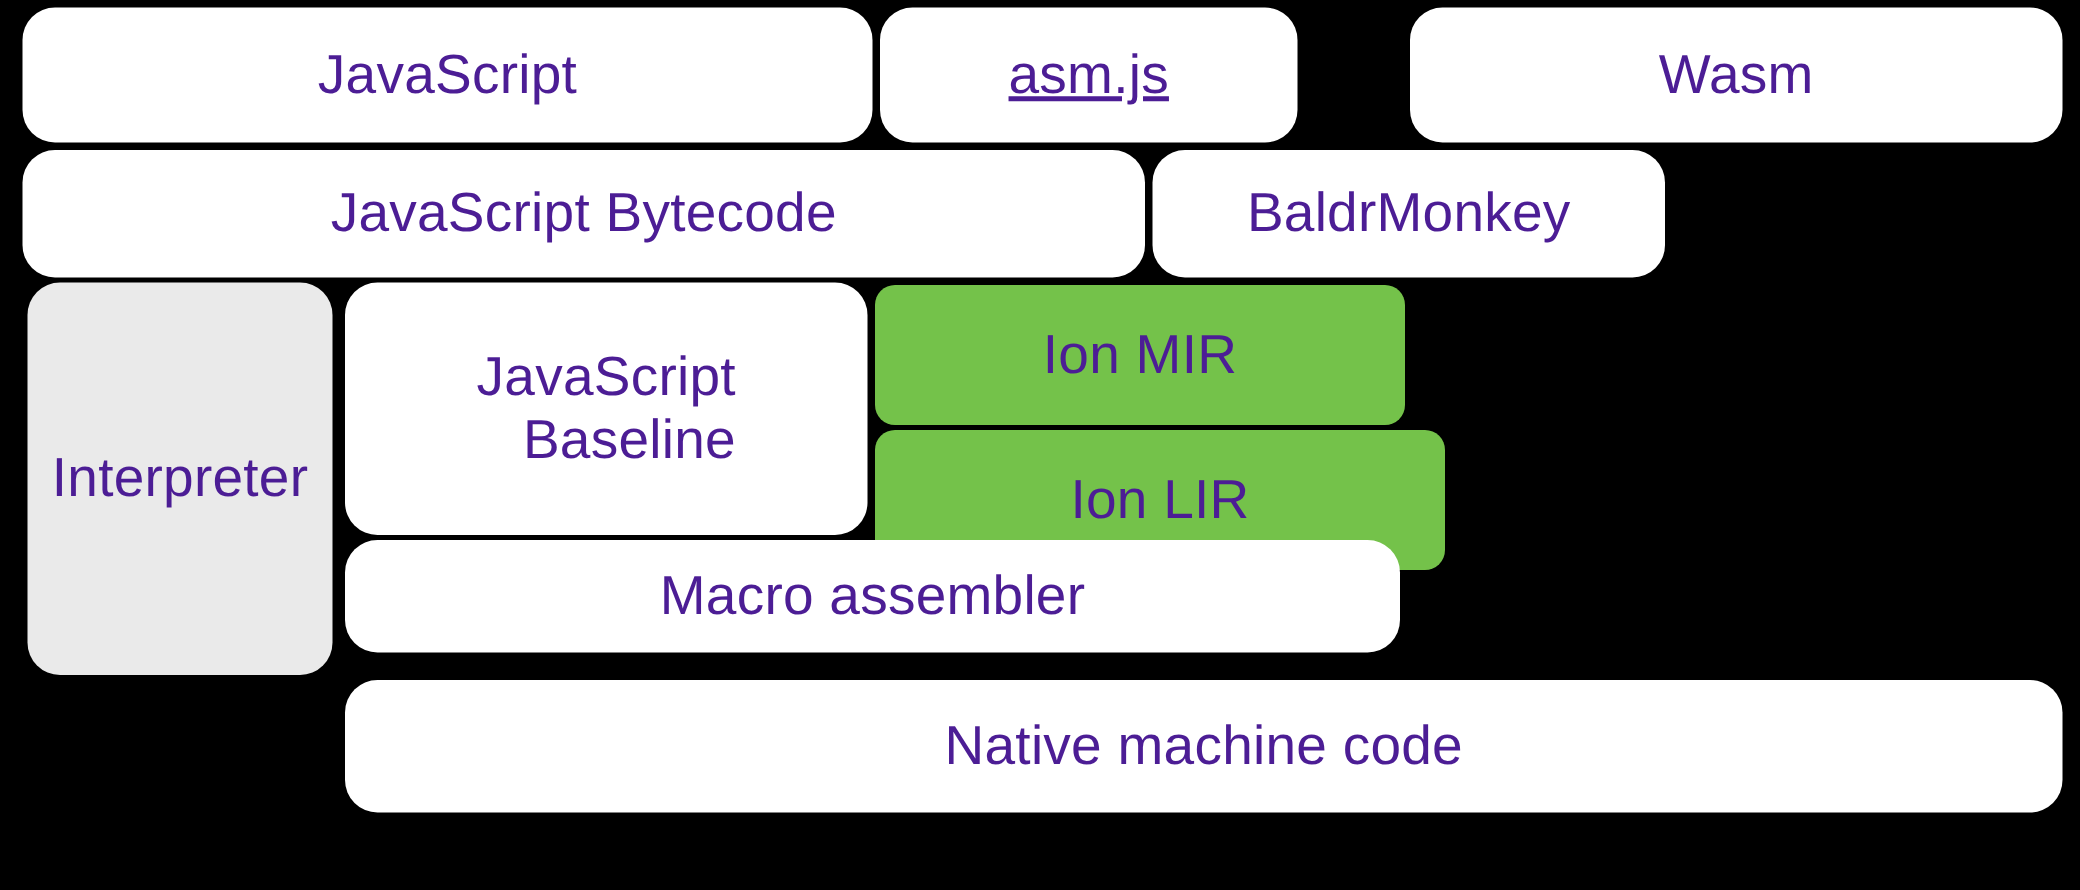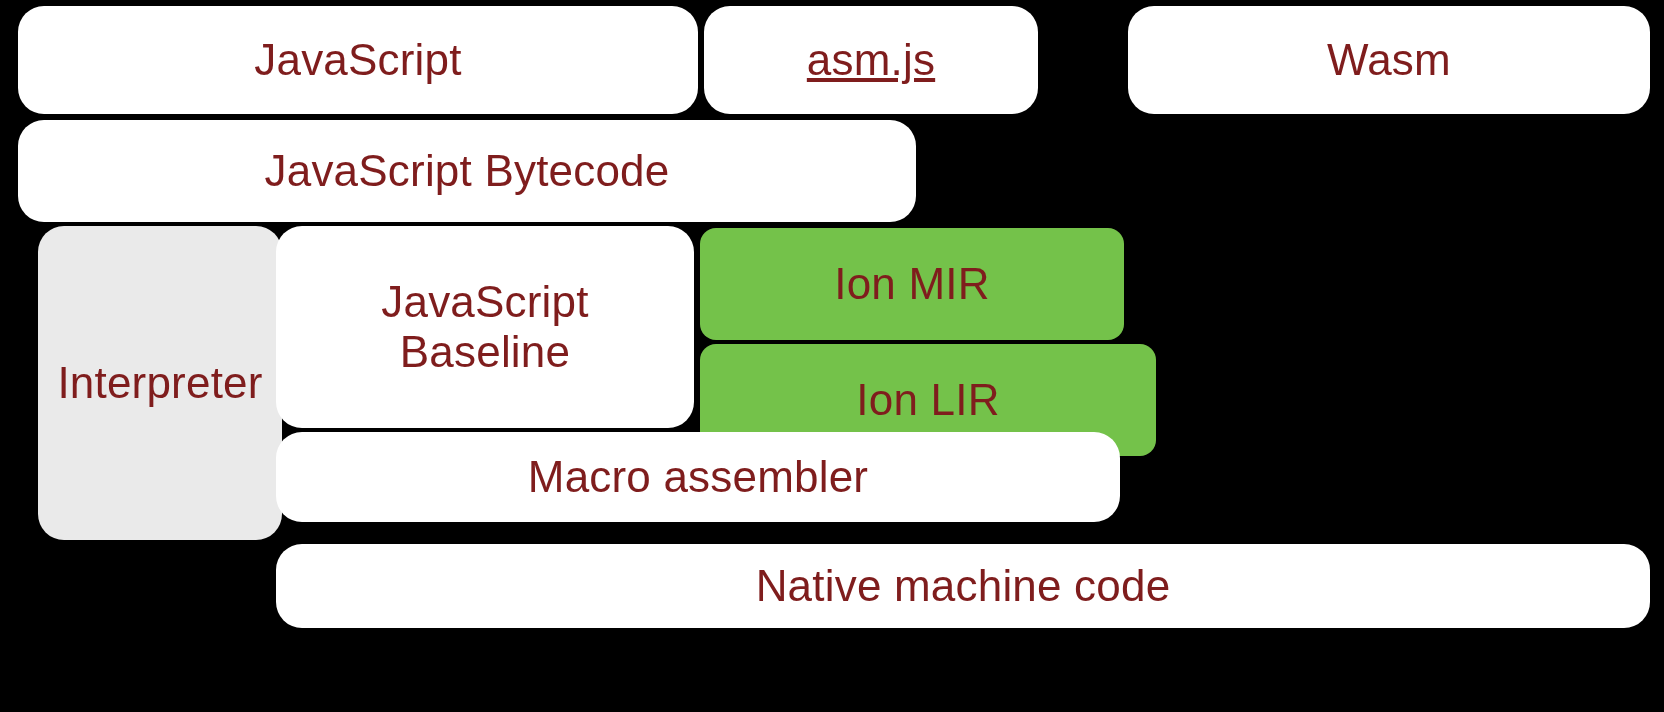--- a/index.html
+++ b/index.html
@@ -14,66 +14,67 @@
     background: #000000;
     overflow: hidden;
     font-family: "Liberation Sans", sans-serif;
   }
   .node {
     position: absolute;
     box-sizing: border-box;
     display: flex;
     align-items: center;
     justify-content: center;
-    text-align: center;
+    text-align: right;
     border-radius: 26px;
-    color: #7f1d1d;
+    color: #4c1d95;
     font-size: 44px;
     font-weight: 400;
     line-height: 1.14;
     letter-spacing: 0.2px;
     white-space: pre-line;
     user-select: none;
   }
   .fill-white { background: #FFFFFF; }
-  .fill-grey  { background: #EAEAEA; margin-left: 16px; }
+  .fill-grey  { background: #EAEAEA; }
   .fill-green { background: #74C24A; border-radius: 16px; }
   .fill-pink  { background: #F4748A; }
 
   
   #n-javascript        { left: 18px;   top: 6px;   width: 680px; height: 108px; }
   #n-asmjs             { left: 704px;  top: 6px;   width: 334px; height: 108px; text-decoration: underline; }
   #n-wasm              { left: 1128px; top: 6px;   width: 522px; height: 108px; }
 
   
   #n-js-bytecode       { left: 18px;   top: 120px; width: 898px; height: 102px; }
   #n-baldrmonkey       { left: 922px;  top: 120px; width: 410px; height: 102px; }
 
   
   #n-interpreter       { left: 22px;   top: 226px; width: 244px; height: 314px; }
   #n-js-baseline       { left: 276px;  top: 226px; width: 418px; height: 202px; }
   #n-ion-mir           { left: 700px;  top: 228px; width: 424px; height: 112px; }
   #n-ion-lir           { left: 700px;  top: 344px; width: 456px; height: 112px; }
   #n-cranelift         { left: 1128px; top: 334px; width: 520px; height: 202px; }
   #n-macro-assembler   { left: 276px;  top: 432px; width: 844px; height: 90px; }
-  #n-native-code       { left: 276px;  top: 544px; width: 1374px; height: 84px; }
+  #n-native-code       { left: 276px;  top: 544px; width: 1374px; height: 106px; }
 </style>
 </head>
 <body>
 
 <div id="diagram">
 
   <div class="node fill-white" id="n-javascript">JavaScript</div>
 
   <div class="node fill-white" id="n-asmjs">asm.js</div>
 
   <div class="node fill-white" id="n-wasm">Wasm</div>
 
   <div class="node fill-white" id="n-js-bytecode">JavaScript Bytecode</div>
 
+  <div class="node fill-white" id="n-baldrmonkey">BaldrMonkey</div>
 
   <div class="node fill-grey" id="n-interpreter">Interpreter</div>
 
   <div class="node fill-white" id="n-js-baseline">JavaScript
 Baseline</div>
 
   <div class="node fill-green" id="n-ion-mir">Ion MIR</div>
 
   <div class="node fill-green" id="n-ion-lir">Ion LIR</div>
 

